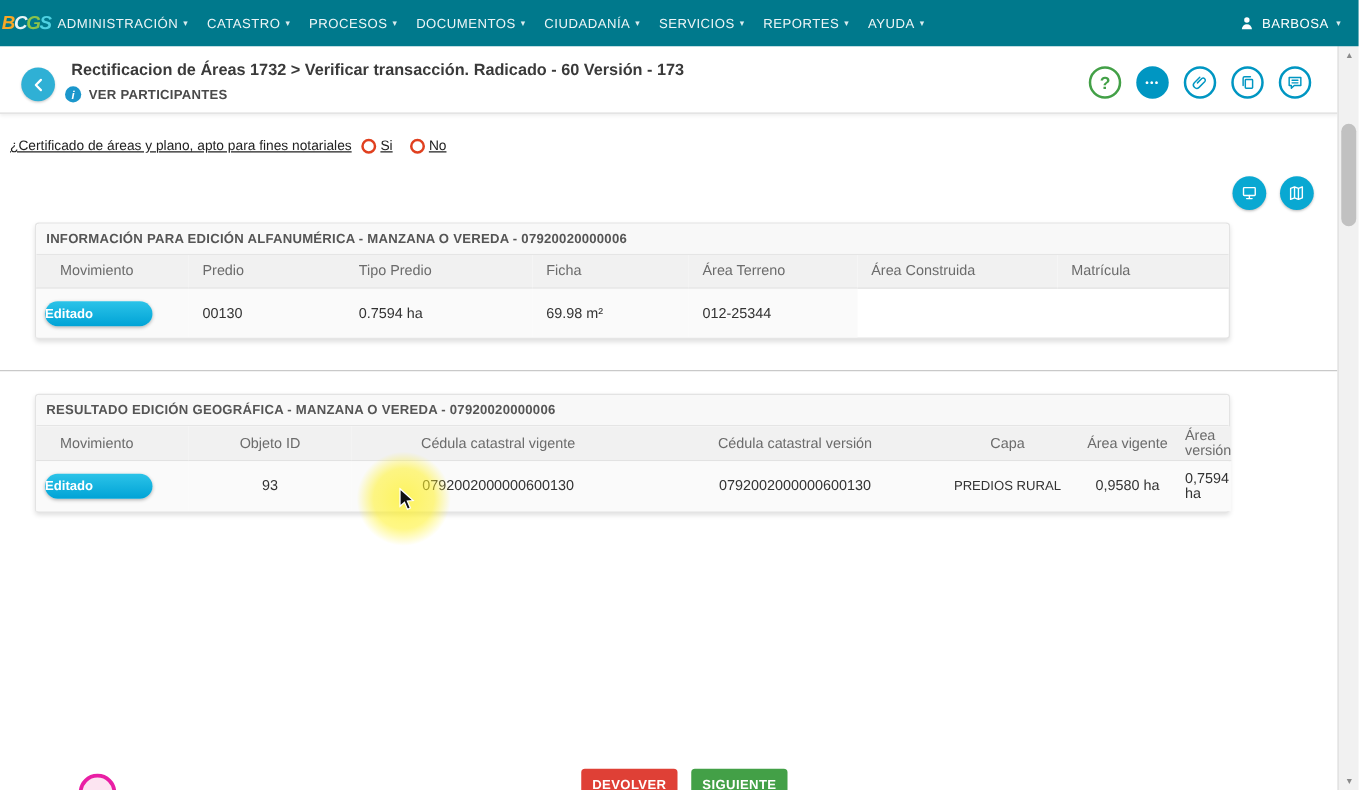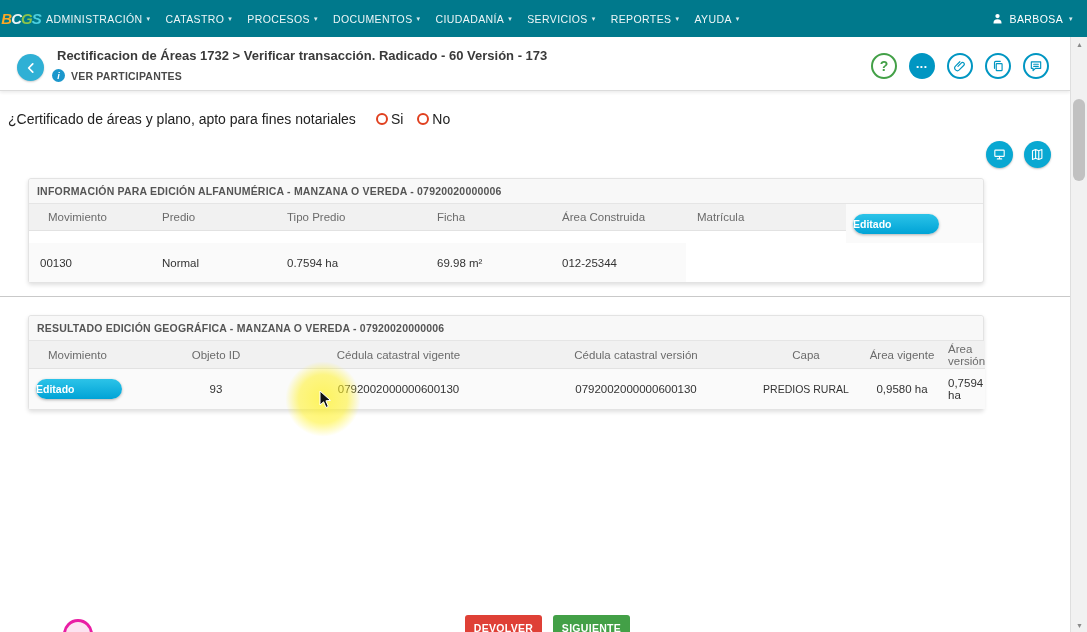--- a/index.html
+++ b/index.html
@@ -43,21 +43,21 @@
   .circle-btn { width:26px; height:26px; border-radius:50%; display:flex;
     align-items:center; justify-content:center; cursor:pointer; background:#fff; }
   .cb-help { border:2px solid #43a047; color:#43a047; font-weight:bold; font-size:14px; }
   .cb-more { background:#0096c2; color:#fff; font-size:8px; letter-spacing:1px; }
   .cb-line { border:2px solid #0096c2; }
   .cb-line svg { width:14px; height:14px; stroke:#0096c2; fill:none;
     stroke-width:2; stroke-linecap:round; stroke-linejoin:round; }
 
   
   .question-row { position:absolute; left:8px; top:111px; display:flex;
-    align-items:center; gap:20px; font-size:14px; color:#222; z-index:4; }
+    align-items:center; gap:8px; font-size:11px; color:#222; z-index:4;text-decoration:underline; }
   .radio-group { display:flex; align-items:center; gap:14px; }
   .radio-opt { display:flex; align-items:center; gap:3px; cursor:pointer; }
   .radio-circle { width:12px; height:12px; border-radius:50%;
     border:2px solid #e0401f; background:#fff; }
 
   
   .map-tools { position:absolute; left:986px; top:141px; display:flex; gap:11px; z-index:4; }
   .tool-btn { width:27px; height:27px; border-radius:50%; background:#09a8d2;
     display:flex; align-items:center; justify-content:center; cursor:pointer;
     box-shadow:0 1px 2px rgba(0,0,0,.25); }
@@ -238,28 +238,28 @@
     </div>
   </div>
 
   <section class="panel" id="panel1">
     <div class="panel-title">INFORMACIÓN PARA EDICIÓN ALFANUMÉRICA - MANZANA O VEREDA - 07920020000006</div>
     <div class="grid1">
       <div class="th first">Movimiento</div>
       <div class="th">Predio</div>
       <div class="th">Tipo Predio</div>
       <div class="th">Ficha</div>
+      <div class="th">Área Terreno</div>
       <div class="th">Área Construida</div>
       <div class="th">Matrícula</div>
 
       <div class="td first">
           <span class="pill">Editado</span>
         </div>
       <div class="td">00130</div>
-      <div class="td">Normal</div>
       <div class="td">0.7594 ha</div>
       <div class="td">69.98 m²</div>
       <div class="td">012-25344</div>
     </div>
   </section>
 
   <div class="section-divider"></div>
 
   <section class="panel" id="panel2">
     <div class="panel-title">RESULTADO EDICIÓN GEOGRÁFICA - MANZANA O VEREDA - 07920020000006</div>

